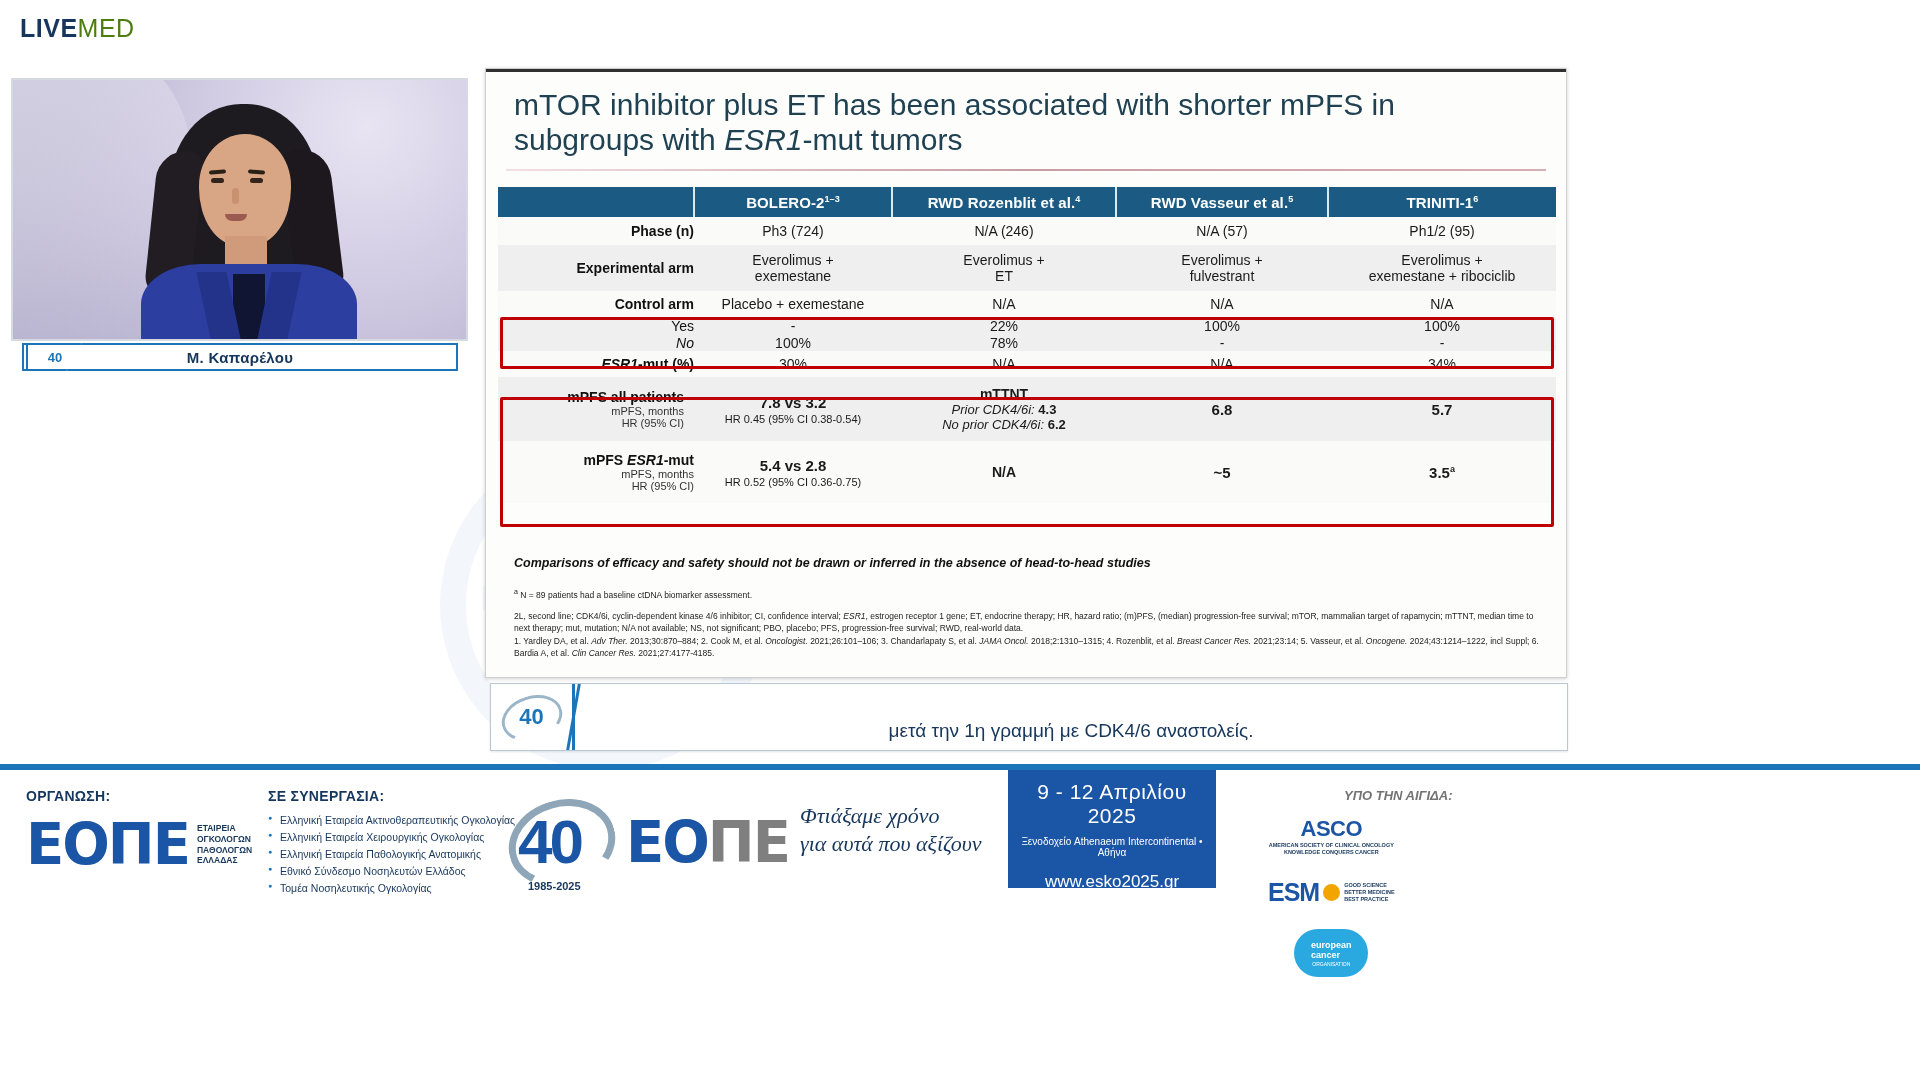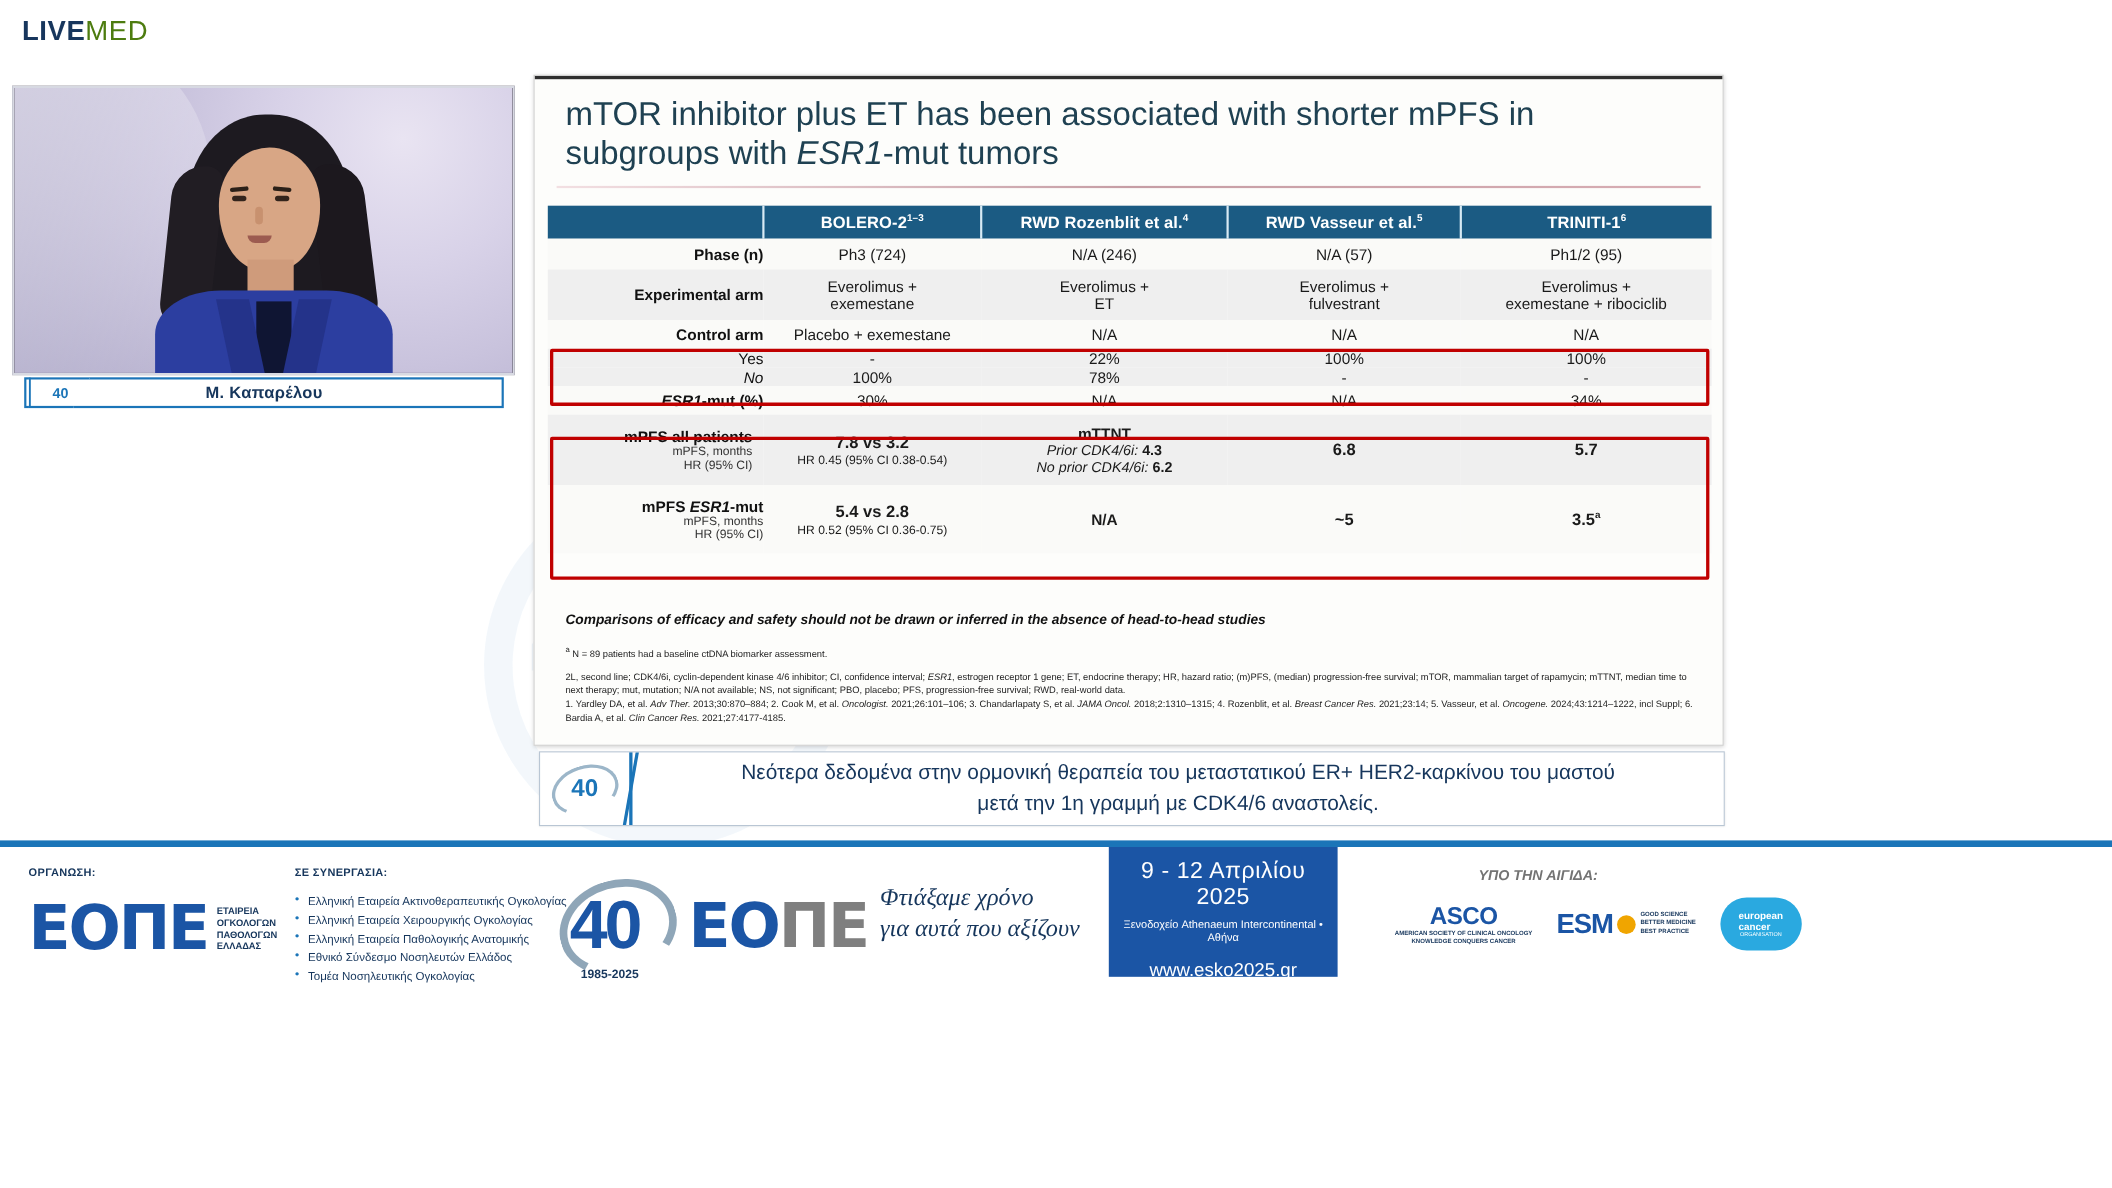--- a/index.html
+++ b/index.html
@@ -195,21 +195,21 @@
   }
 
   
   .bottombar {
     position:absolute; left:0; top:764px; width:1920px; height:6px;
     background:#1b75b8;
   }
   .footer {
     position:absolute; left:0; top:770px; width:1920px; height:310px; background:#ffffff;
   }
-  .f-label { font-size:10px; font-weight:700; color:#16365c; letter-spacing:.3px; }
+  .f-label { font-size:14px; font-weight:700; color:#16365c; letter-spacing:.3px; }
 
   .f-org { position:absolute; left:26px; top:18px; }
   .eope-logo { position:absolute; left:26px; top:42px; display:flex; align-items:center; gap:8px; }
   .eope-mark { font-size:56px; font-weight:800; color:#1b55a5; letter-spacing:-2px; font-family:"DejaVu Sans", sans-serif;}
   .eope-sub { font-size:8.5px; line-height:1.25; color:#16365c; font-weight:700; }
 
   .f-coop { position:absolute; left:268px; top:18px; }
   .coop-list { position:absolute; left:268px; top:42px; font-size:10.5px; line-height:1.62; color:#16365c; }
   .coop-list li { list-style:none; position:relative; padding-left:12px; }
   .coop-list li::before { content:"\25CF"; position:absolute; left:0; top:0; font-size:7px; color:#1b75b8; }
@@ -228,21 +228,21 @@
 
   .f-datebox {
     position:absolute; left:1008px; top:0px; width:208px; height:118px; background:#1b55a5; color:#fff;
     padding:10px 8px 0; text-align:center;
   }
   .dt-range { font-size:21px; font-weight:400; letter-spacing:.5px; }
   .dt-venue { font-size:10px; margin-top:8px; }
   .dt-url  { font-size:17px; margin-top:14px; }
 
   .f-aegis-label { position:absolute; left:1344px; top:18px; font-size:13px; font-weight:700; color:#737373;font-style:italic; }
-  .aegis-row { position:absolute; left:1268px; top:46px; display:flex; align-items:center; gap:22px; }
+  .aegis-row { position:absolute; left:1268px; top:46px; display:flex; align-items:center; gap:22px;flex-direction:column; }
   .asco-box { text-align:center; }
   .asco-name{ font-size:22px; font-weight:800; color:#1b55a5; letter-spacing:-.5px;}
   .asco-sub { font-size:5.5px; color:#16365c; line-height:1.3; font-weight:700;}
   .esmo-box { text-align:center; display:flex; align-items:center; gap:4px;}
   .esmo-name{ font-size:25px; font-weight:800; color:#1b55a5; letter-spacing:-1px;
      display:inline-block; }
   .esmo-dot { display:inline-block; width:17px; height:17px; border-radius:50%; background:#f0a500; }
   .esmo-sub { font-size:5.5px; color:#16365c; line-height:1.3; font-weight:700; text-align:left;}
   .ecco-box { width:74px; height:48px; border-radius:24px; background:#2aa9e0; color:#fff;
      display:flex; flex-direction:column; align-items:center; justify-content:center; }
@@ -409,21 +409,21 @@
       <div><span>1. Yardley DA, et al. </span><i>Adv Ther.</i><span> 2013;30:870–884; 2. Cook M, et al. </span><i>Oncologist.</i><span> 2021;26:101–106; 3. Chandarlapaty S, et al. </span><i>JAMA Oncol.</i><span> 2018;2:1310–1315; 4. Rozenblit, et al. </span><i>Breast Cancer Res.</i><span> 2021;23:14; 5. Vasseur, et al.</span> <i>Oncogene.</i><span> 2024;43:1214–1222, incl Suppl; 6. Bardia A, et al. </span><i>Clin Cancer Res.</i><span> 2021;27:4177-4185.</span></div>
     </div>
   </div>
 
   <div class="caption">
     <div class="cap-badge">
       <div class="cap-ring"></div>
       <div class="cap-40">40</div>
     </div>
     <div class="cap-text">
-      <span>Νεότερα δεδομένα στην ορμονική θεραπεία του μεταστατικού ER+ HER2-καρκίνου του μαστού</span><br>
+      <br>
       <span>μετά την 1η γραμμή με CDK4/6 αναστολείς.</span>
     </div>
   </div>
 
   <div class="bottombar"></div>
   <div class="footer">
 
     <div class="f-label f-org">ΟΡΓΑΝΩΣΗ:</div>
     <div class="eope-logo">
       <div class="eope-mark">ΕΟΠΕ</div>

